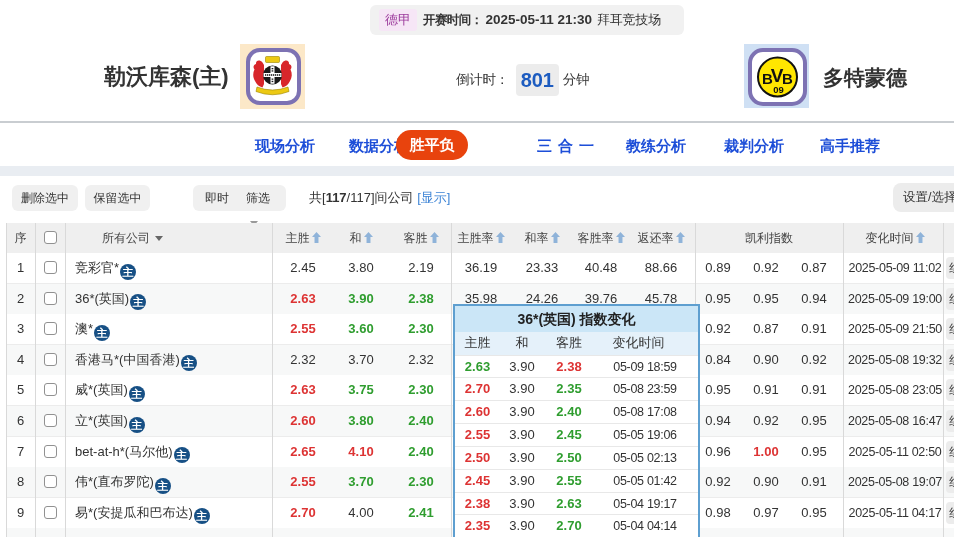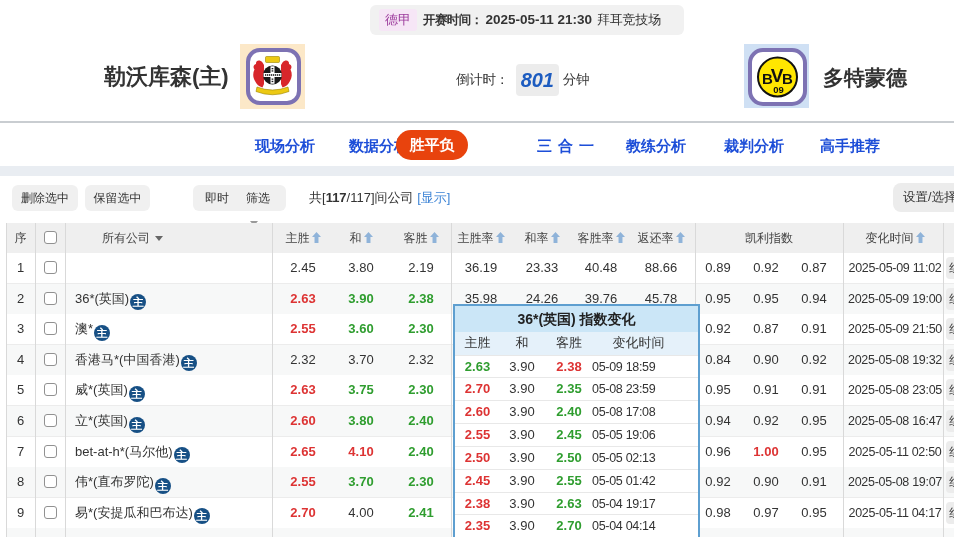--- a/index.html
+++ b/index.html
@@ -15,21 +15,21 @@
 #venue{font-size:13px;margin-left:5px;letter-spacing:-0.2px;}
 
 #homename{position:absolute;left:104px;top:62px;font-size:22px;font-weight:bold;letter-spacing:0px;}
 #awayname{position:absolute;left:823px;top:64px;font-size:21px;font-weight:bold;}
 .tile{position:absolute;display:flex;align-items:center;justify-content:center;}
 #hometile{left:240px;top:44px;width:65px;height:65px;background:#fce8c8;}
 #awaytile{left:744px;top:44px;width:65px;height:64px;background:#cfe0f4;}
 #countdown{position:absolute;left:456px;top:64px;width:240px;height:32px;
  display:flex;align-items:center;font-size:13.5px;letter-spacing:-0.3px;}
 #cdnum{display:inline-block;background:#ececec;border-radius:4px;width:43px;height:32px;
- line-height:32px;text-align:center;color:#1d5cc0;font-size:20px;font-weight:bold;margin:0 4px 0 7px;letter-spacing:0;font-style:italic;}
+ line-height:32px;text-align:center;color:#1d5cc0;font-size:20px;font-weight:bold;margin:0 4px 0 7px;letter-spacing:0;}
 
 #topline{position:absolute;left:0;top:121px;width:954px;height:2px;background:#c9cdd1;}
 .tab{position:absolute;top:137px;font-size:15px;font-weight:bold;color:#1d4ed8;margin-left:45px;}
 #pill{position:absolute;left:396px;top:130px;width:72px;height:30px;border-radius:15px;
  background:#e8430d;color:#fff;font-size:15px;font-weight:bold;text-align:center;line-height:30px;}
 
 #band{position:absolute;left:0;top:166px;width:954px;height:10px;background:#e9edf2;}
 #card{position:absolute;left:0;top:176px;width:954px;height:361px;background:#fff;
  border-radius:8px 8px 0 0;}
 
@@ -66,21 +66,21 @@
 .vline{position:absolute;top:223px;width:1px;height:314px;background:#d9d9d9;}
 
 #popup{position:absolute;left:453px;top:304px;width:247px;height:240px;
  background:#fff;border:2px solid #5e9fd0;z-index:10;}
 #ptitle{height:26px;line-height:26px;background:#cbe6f7;font-size:14px;font-weight:bold;text-align:center;color:#222;}
 #phead{height:22.5px;line-height:22.5px;background:#e5f1fa;position:relative;font-size:13px;color:#333;}
 .prow{height:22.85px;line-height:22.85px;position:relative;border-top:1px solid #e8e8e8;font-size:13px;}
 .pc1{position:absolute;left:0;width:45px;text-align:center;}
 .pc2{position:absolute;left:45px;width:44px;text-align:center;}
 .pc3{position:absolute;left:89px;width:50px;text-align:center;}
-.pc4{position:absolute;left:137px;width:106px;text-align:left;font-size:12.5px;color:#333;letter-spacing:-0.3px;}
+.pc4{position:absolute;left:137px;width:106px;text-align:center;font-size:12.5px;color:#333;letter-spacing:-0.3px;}
 #phead .pc4{text-align:center;font-size:13px;letter-spacing:0;padding-right:13px;}
 </style>
 </head>
 <body>
 <div id="infobar">
     <span id="lg">德甲</span>
     <span id="kickoff">开赛时间： <b>2025-05-11 21:30</b></span>
     <span id="venue">拜耳竞技场</span>
   </div>
 <div id="homename">勒沃库森(主)</div>
@@ -103,20 +103,21 @@
 <div class="btn" style="left:157px;width:93px;text-align:left;padding-left:12px;margin-left:36px;">即时<span class="caret" style="margin-left:24px;"></span></div>
 <div class="btn" style="left:239px;width:40px;text-align:left;padding-left:7px;">筛选<span class="caret" style="margin-left:4px;"></span></div>
 <div id="cnt">共[<b>117</b>/117]间公司 <a>[显示]</a></div>
 <div id="setbtn">设置/选择</div>
 
 <div id="thead"></div>
 <div id="rows">
     <div class="row" style="top: 253px;">
       <span class="cell cnum">1</span>
       <span class="cbx"></span>
+      <span class="cell ccmp">竞彩官*<span class="zhu">主</span></span>
       <span class="cell o1 ">2.45</span>
       <span class="cell o2 ">3.80</span>
       <span class="cell o3 ">2.19</span>
       <span class="cell r1">36.19</span>
       <span class="cell r2">23.33</span>
       <span class="cell r3">40.48</span>
       <span class="cell r4">88.66</span>
       <span class="cell k1">0.89</span>
       <span class="cell k2 ">0.92</span>
       <span class="cell k3">0.87</span>

